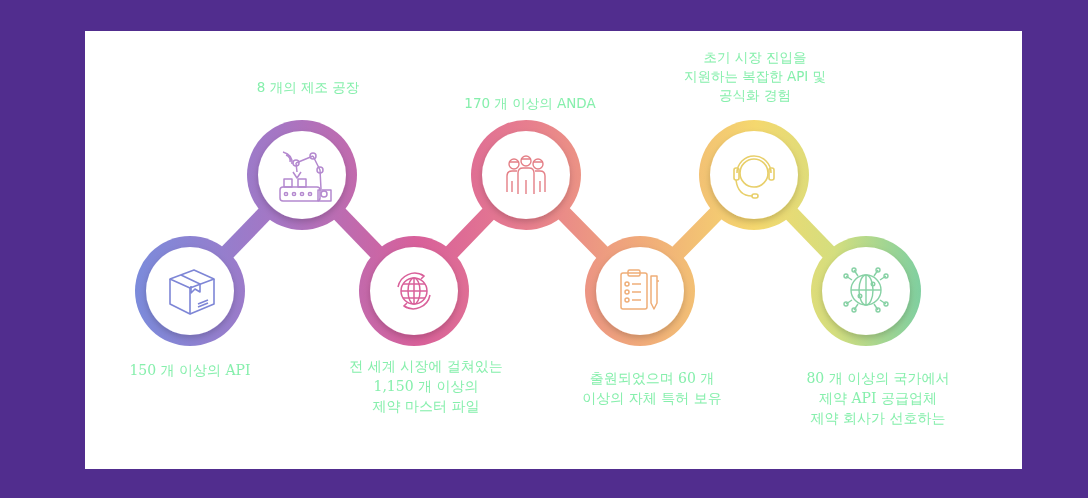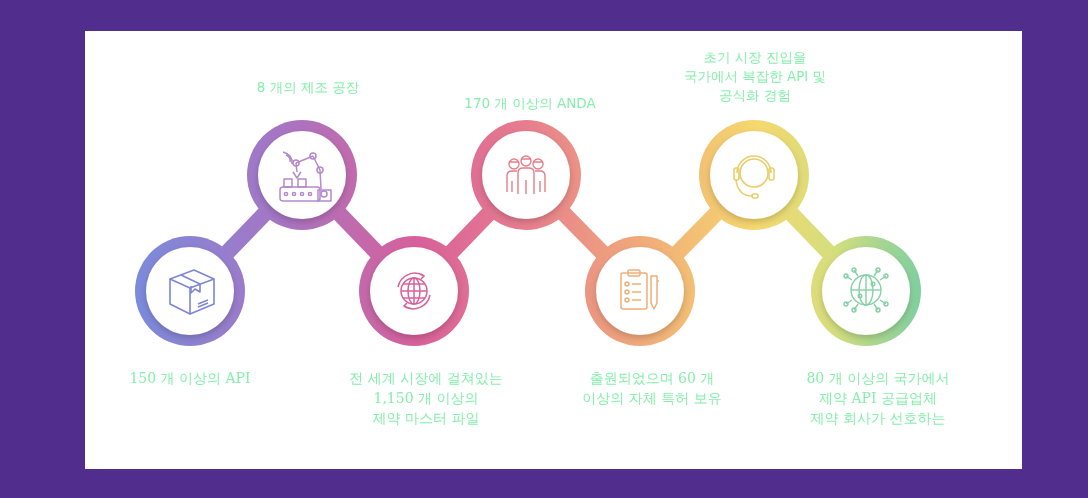--- a/index.html
+++ b/index.html
@@ -145,46 +145,46 @@
       <circle cx="886" cy="304" r="2"></circle>
     <circle cx="854" cy="270" r="2"></circle>
       <circle cx="878" cy="270" r="2"></circle>
       <circle cx="854" cy="310" r="2"></circle>
       <circle cx="878" cy="310" r="2"></circle>
     <circle cx="873" cy="284" r="1.8"></circle>
       <circle cx="860" cy="296" r="1.8"></circle>
   </g>
 </svg>
 
-<div class="label serif" style="left:190px; top:368px;">
+<div class="label serif" style="left:190px; top:360px;">
   <span class="line">150 개 이상의 API</span>
 </div>
 
 <div class="label sans" style="left:308px; top:78px;">
   <span class="line">8 개의 제조 공장</span>
 </div>
 
-<div class="label serif" style="left:426px; top:368px;">
+<div class="label serif" style="left:426px; top:356px;">
   <span class="line">전 세계 시장에 걸쳐있는</span>
   <span class="line">1,150 개 이상의</span>
   <span class="line">제약 마스터 파일</span>
 </div>
 
 <div class="label sans" style="left:530px; top:66px;margin-top:28px;">
   <span class="line">170 개 이상의 ANDA</span>
 </div>
 
 <div class="label serif" style="left:652px; top:368px;">
   <span class="line">출원되었으며 60 개</span>
   <span class="line">이상의 자체 특허 보유</span>
 </div>
 
 <div class="label sans" style="left:755px; top:48px;">
   <span class="line">초기 시장 진입을</span>
-  <span class="line">국가에서 복잡한 API 및</span>
+  <span class="line">지원하는 복잡한 API 및</span>
   <span class="line">공식화 경험</span>
 </div>
 
 <div class="label serif" style="left:878px; top:368px;">
   <span class="line">80 개 이상의 국가에서</span>
   <span class="line">제약 API 공급업체</span>
   <span class="line">제약 회사가 선호하는</span>
 </div>
 
 </body></html>

